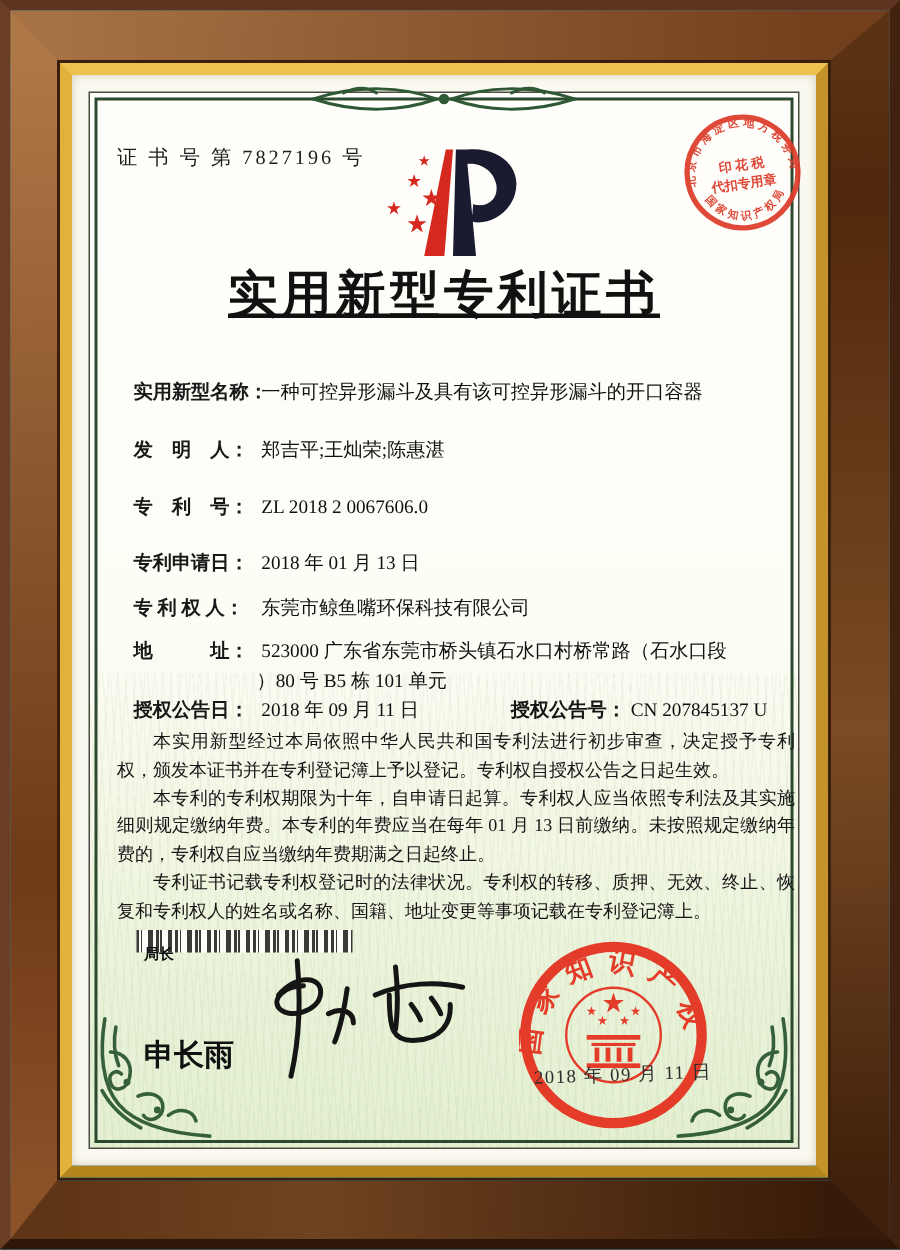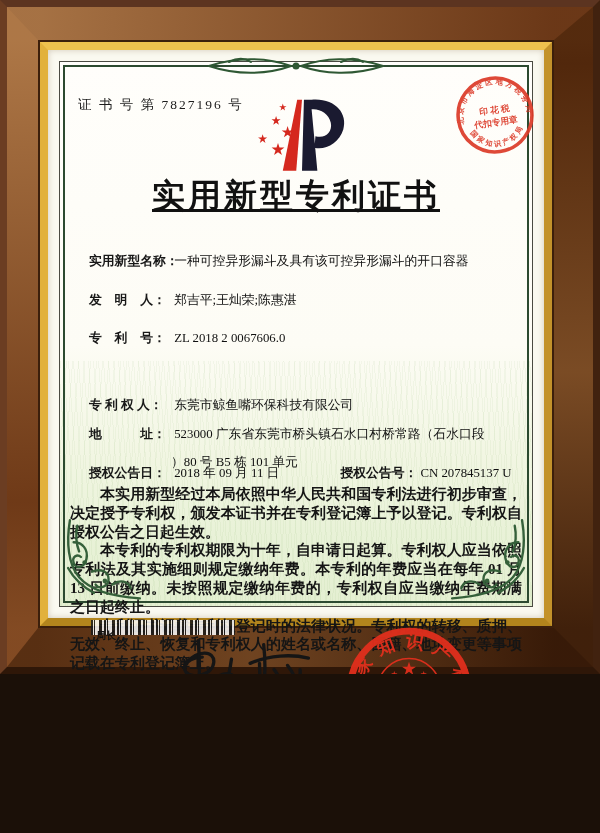--- a/index.html
+++ b/index.html
@@ -1,16 +1,16 @@
 <!DOCTYPE html>
 <html><head>
 <meta charset="utf-8">
 <style>
   html,body{margin:0;padding:0;background:#1b1008;}
-  .photo{position:relative;width:600px;height:674px;overflow:hidden;
+  .photo{position:relative;width:600px;height:833px;overflow:hidden;
          font-family:"Liberation Serif","DejaVu Serif",serif;background:#0ea5e9;}
 
   
   .frame-bevel{position:absolute;inset:0;border:7px solid;box-sizing:border-box;
     border-color:#5c3420 #41220f #2f1708 #6b3d22;}
   .frame-wood{position:absolute;inset:7px;box-sizing:border-box;border-style:solid;
     border-width:33px 39px 39px 31px;
     border-color:#7f4620 #5d3212 #4f280d #8a4e24;}
   .frame-sheen{position:absolute;inset:7px;box-sizing:border-box;border-style:solid;
     border-width:33px 39px 39px 31px;
@@ -40,24 +40,24 @@
 
   .tax-stamp{left:394px;top:12px;width:82px;height:82px;transform:rotate(-8deg);opacity:.92;}
 
   .title{left:0;right:0;top:112px;text-align:center;font-size:33px;font-weight:bold;
     letter-spacing:3px;color:#111;text-decoration:underline;}
 
   .row{left:0;font-size:12.8px;color:#141414;white-space:nowrap;}
   .row .lab{display:inline-block;width:82px;margin-left:29px;font-weight:bold;color:#181818;}
   .row .val{color:#101010;}
   .row .lab2{font-weight:bold;margin-left:58px;}
-  .addr2{margin-left:111px;display:block;margin-top:11px;}
-
-  .paras{left:10px;width:452px;top:423px;font-size:15px;line-height:18.8px;
-    color:#151515;text-align:justify;font-weight:bold;}
+  .addr2{margin-left:111px;display:block;margin-top:3px;}
+
+  .paras{left:18px;width:452px;top:423px;font-size:12px;line-height:18.8px;
+    color:#151515;text-align:justify;}
   .paras p{margin:0;text-indent:2em;}
 
   .barcode{left:31px;top:558px;width:144px;height:15px;opacity:.85;
     background:repeating-linear-gradient(90deg,
       #1b1b1b 0,#1b1b1b 2px,#fff 2px,#fff 3px,
       #1b1b1b 3px,#1b1b1b 4px,#fff 4px,#fff 8px,
       #1b1b1b 8px,#1b1b1b 11px,#fff 11px,#fff 13px);}
 
   .sign-title{left:36px;top:567px;font-size:10px;font-weight:bold;color:#111;
     font-family:"Liberation Sans","DejaVu Sans",sans-serif;}
@@ -138,20 +138,24 @@
       <span class="lab">实用新型名称：</span>
       <span class="val">一种可控异形漏斗及具有该可控异形漏斗的开口容器</span>
     </div>
     <div class="abs row" style="top:230px">
       <span class="lab">发　明　人：</span>
       <span class="val">郑吉平;王灿荣;陈惠湛</span>
     </div>
     <div class="abs row" style="top:268px">
       <span class="lab">专　利　号：</span>
       <span class="val">ZL 2018 2 0067606.0</span>
+    </div>
+    <div class="abs row" style="top:305px">
+      <span class="lab">专利申请日：</span>
+      <span class="val">2018 年 01 月 13 日</span>
     </div>
     <div class="abs row" style="top:335px">
       <span class="lab">专 利 权 人：</span>
       <span class="val">东莞市鲸鱼嘴环保科技有限公司</span>
     </div>
     <div class="abs row" style="top:364px">
       <span class="lab">地　　　址：</span>
       <span class="val">523000 广东省东莞市桥头镇石水口村桥常路（石水口段</span>
       <span class="val addr2">）80 号 B5 栋 101 单元</span>
     </div>

